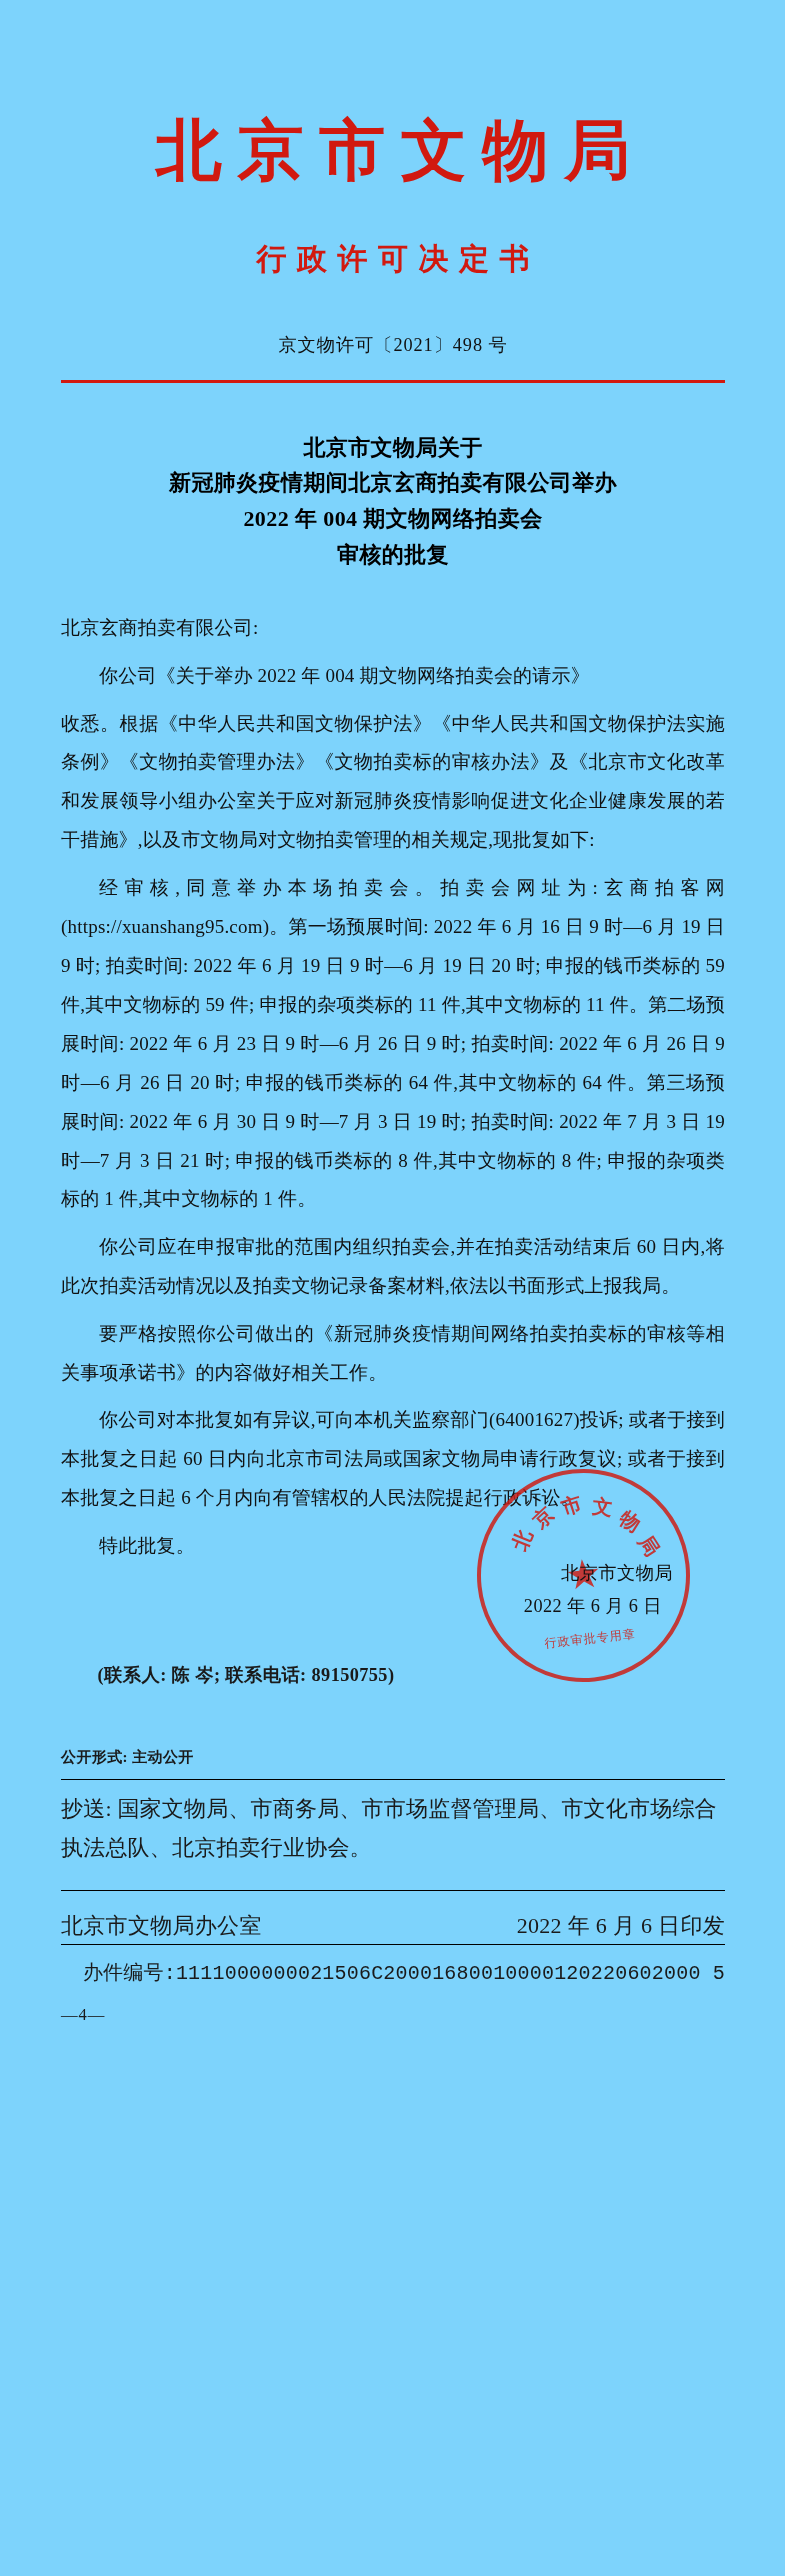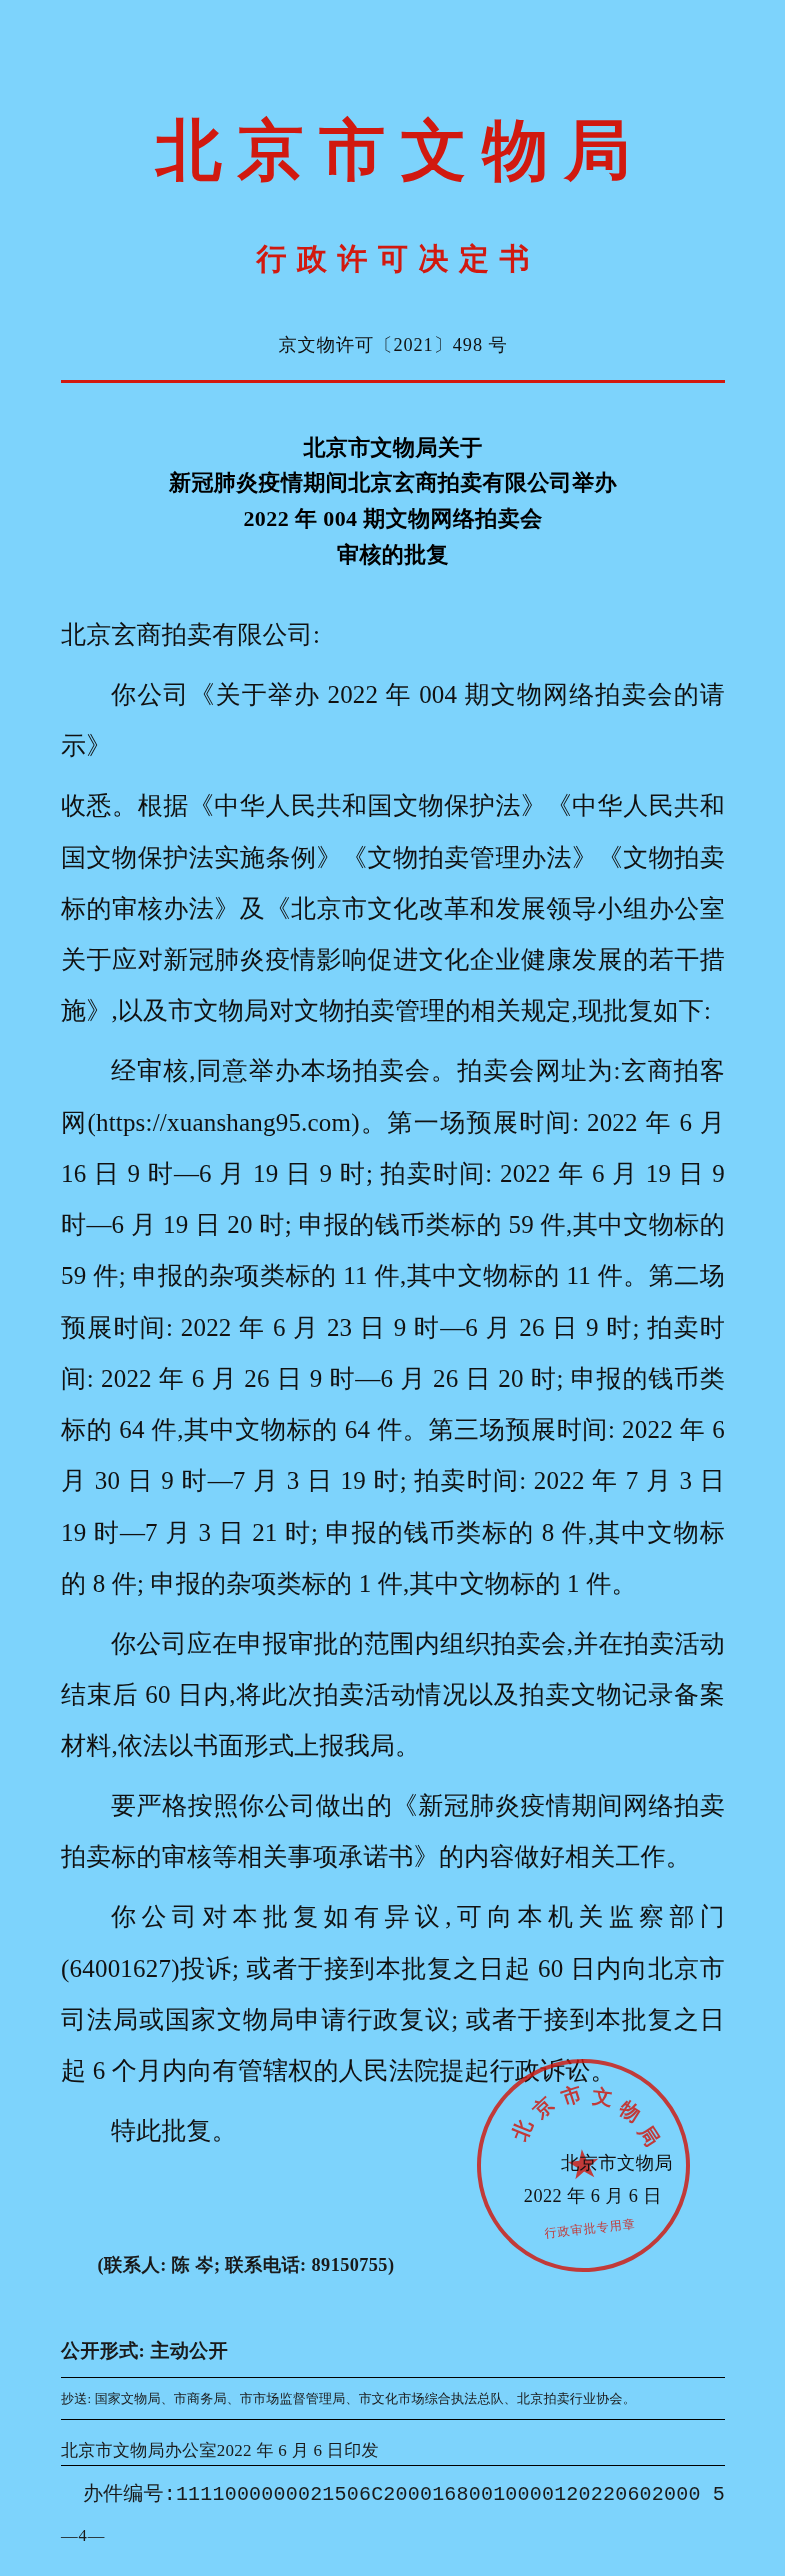--- a/index.html
+++ b/index.html
@@ -73,21 +73,21 @@
     font-size: 22px;
     line-height: 1.62;
     letter-spacing: 0.4px;
     margin-bottom: 37px;
     color: #000;
   }
   .doctitle div { white-space: nowrap; }
 
   
   .body-text p {
-    font-size: 25px;
+    font-size: 19px;
     line-height: 2.05;
     margin: 0 0 8.7px 0;
     text-align: justify;
     text-justify: inter-ideograph;
     letter-spacing: 0.2px;
     color: #111;
   }
   .indent { text-indent: 2em; }
   .noindent { text-indent: 0; }
 
@@ -166,41 +166,41 @@
     letter-spacing: 0.4px;
     color: #111;
     z-index: 3;
   }
 
   
   .footer {
     margin-top: 61px;
   }
   .pubform {
-    font-size: 19px;
+    font-size: 15px;
     font-weight: bold;
     margin-bottom: 12.2px;
     letter-spacing: 0.4px;
     font-family: Liberation Serif, serif;
   }
   .hr {
     border-top: 1.4px solid #000;
     margin: 0 0 10.5px 0;
   }
   .copyto {
-    font-size: 13px;
+    font-size: 22px;
     line-height: 1.75;
-    margin-bottom: 8px;
+    margin-bottom: 23px;
     letter-spacing: 0.2px;
   }
   .copyto .label { font-weight: normal; }
   .footrow {
     display: flex;
-    justify-content: flex-start;
-    font-size: 17px;
+    justify-content: space-between;
+    font-size: 22px;
     padding: 8.7px 0 3.5px 0;
     letter-spacing: 0.3px;
   }
   .fileno {
     text-align: right;
     font-size: 20px;
     margin-top: 14px;
     letter-spacing: 0.2px;
   }
   .pageno {

